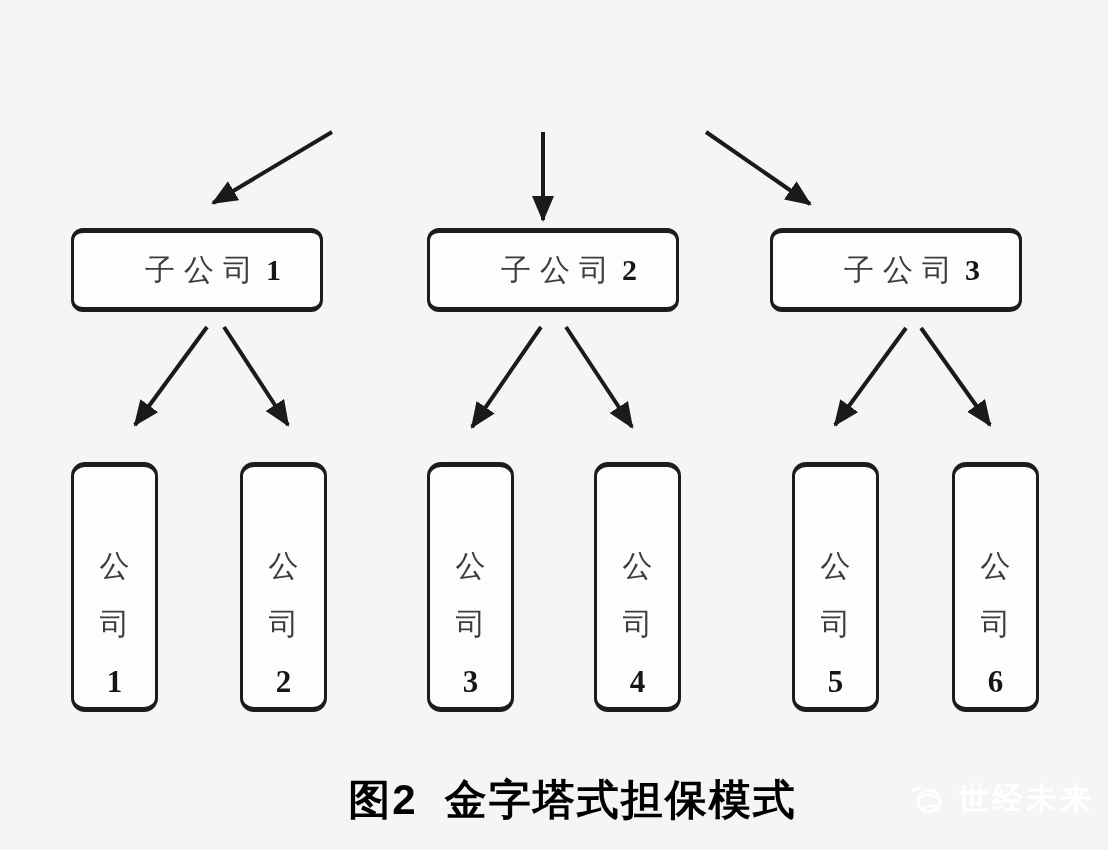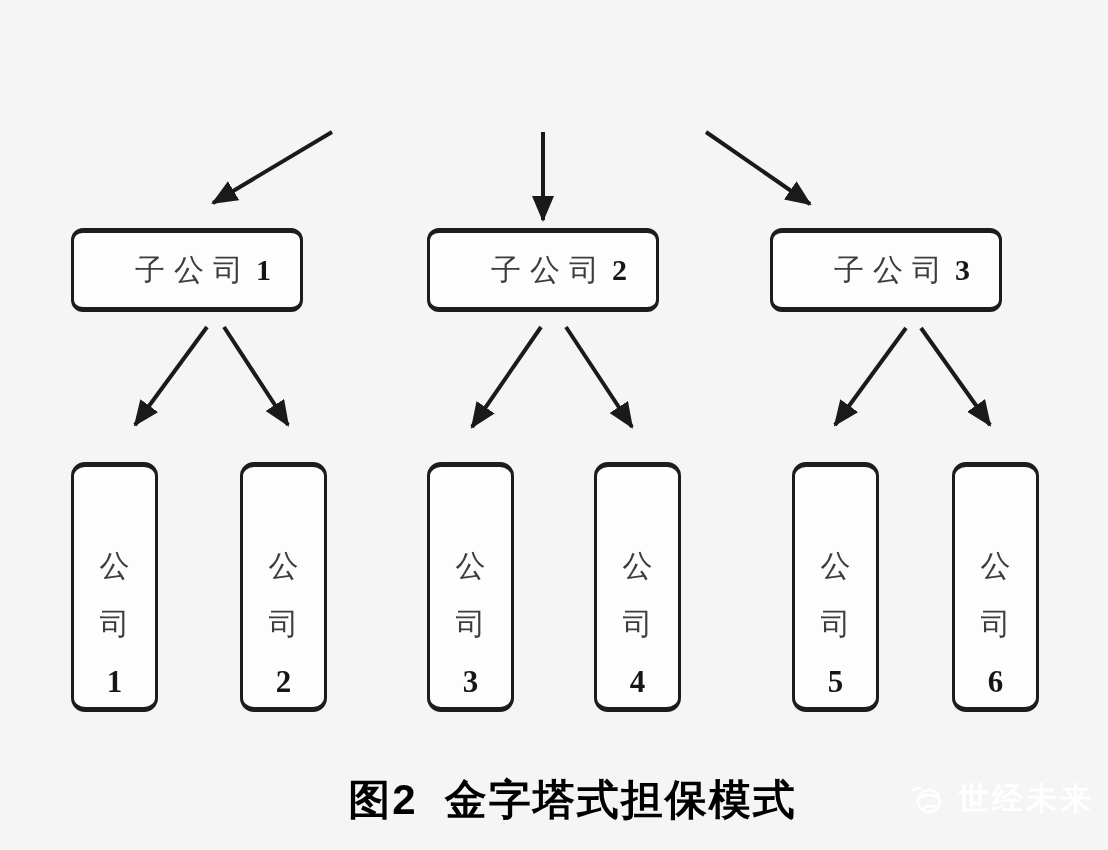--- a/index.html
+++ b/index.html
@@ -36,21 +36,21 @@
   }
   .root-box {
     left: 293px; top: 25px;
     width: 462px; height: 86px;
     font-size: 31px;
     letter-spacing: 13px;
     text-indent: 13px;
   }
   .sub-box {
     top: 228px;
-    width: 232px; height: 84px;
+    width: 252px; height: 84px;
     font-size: 30px;
     padding-left: 32px;
   }
   .sub-box .cn { letter-spacing: 9px; }
   .sub-box .num {
     font-weight: 700;
     color: #161616;
     margin-left: 4px;
     letter-spacing: 0;
   }

